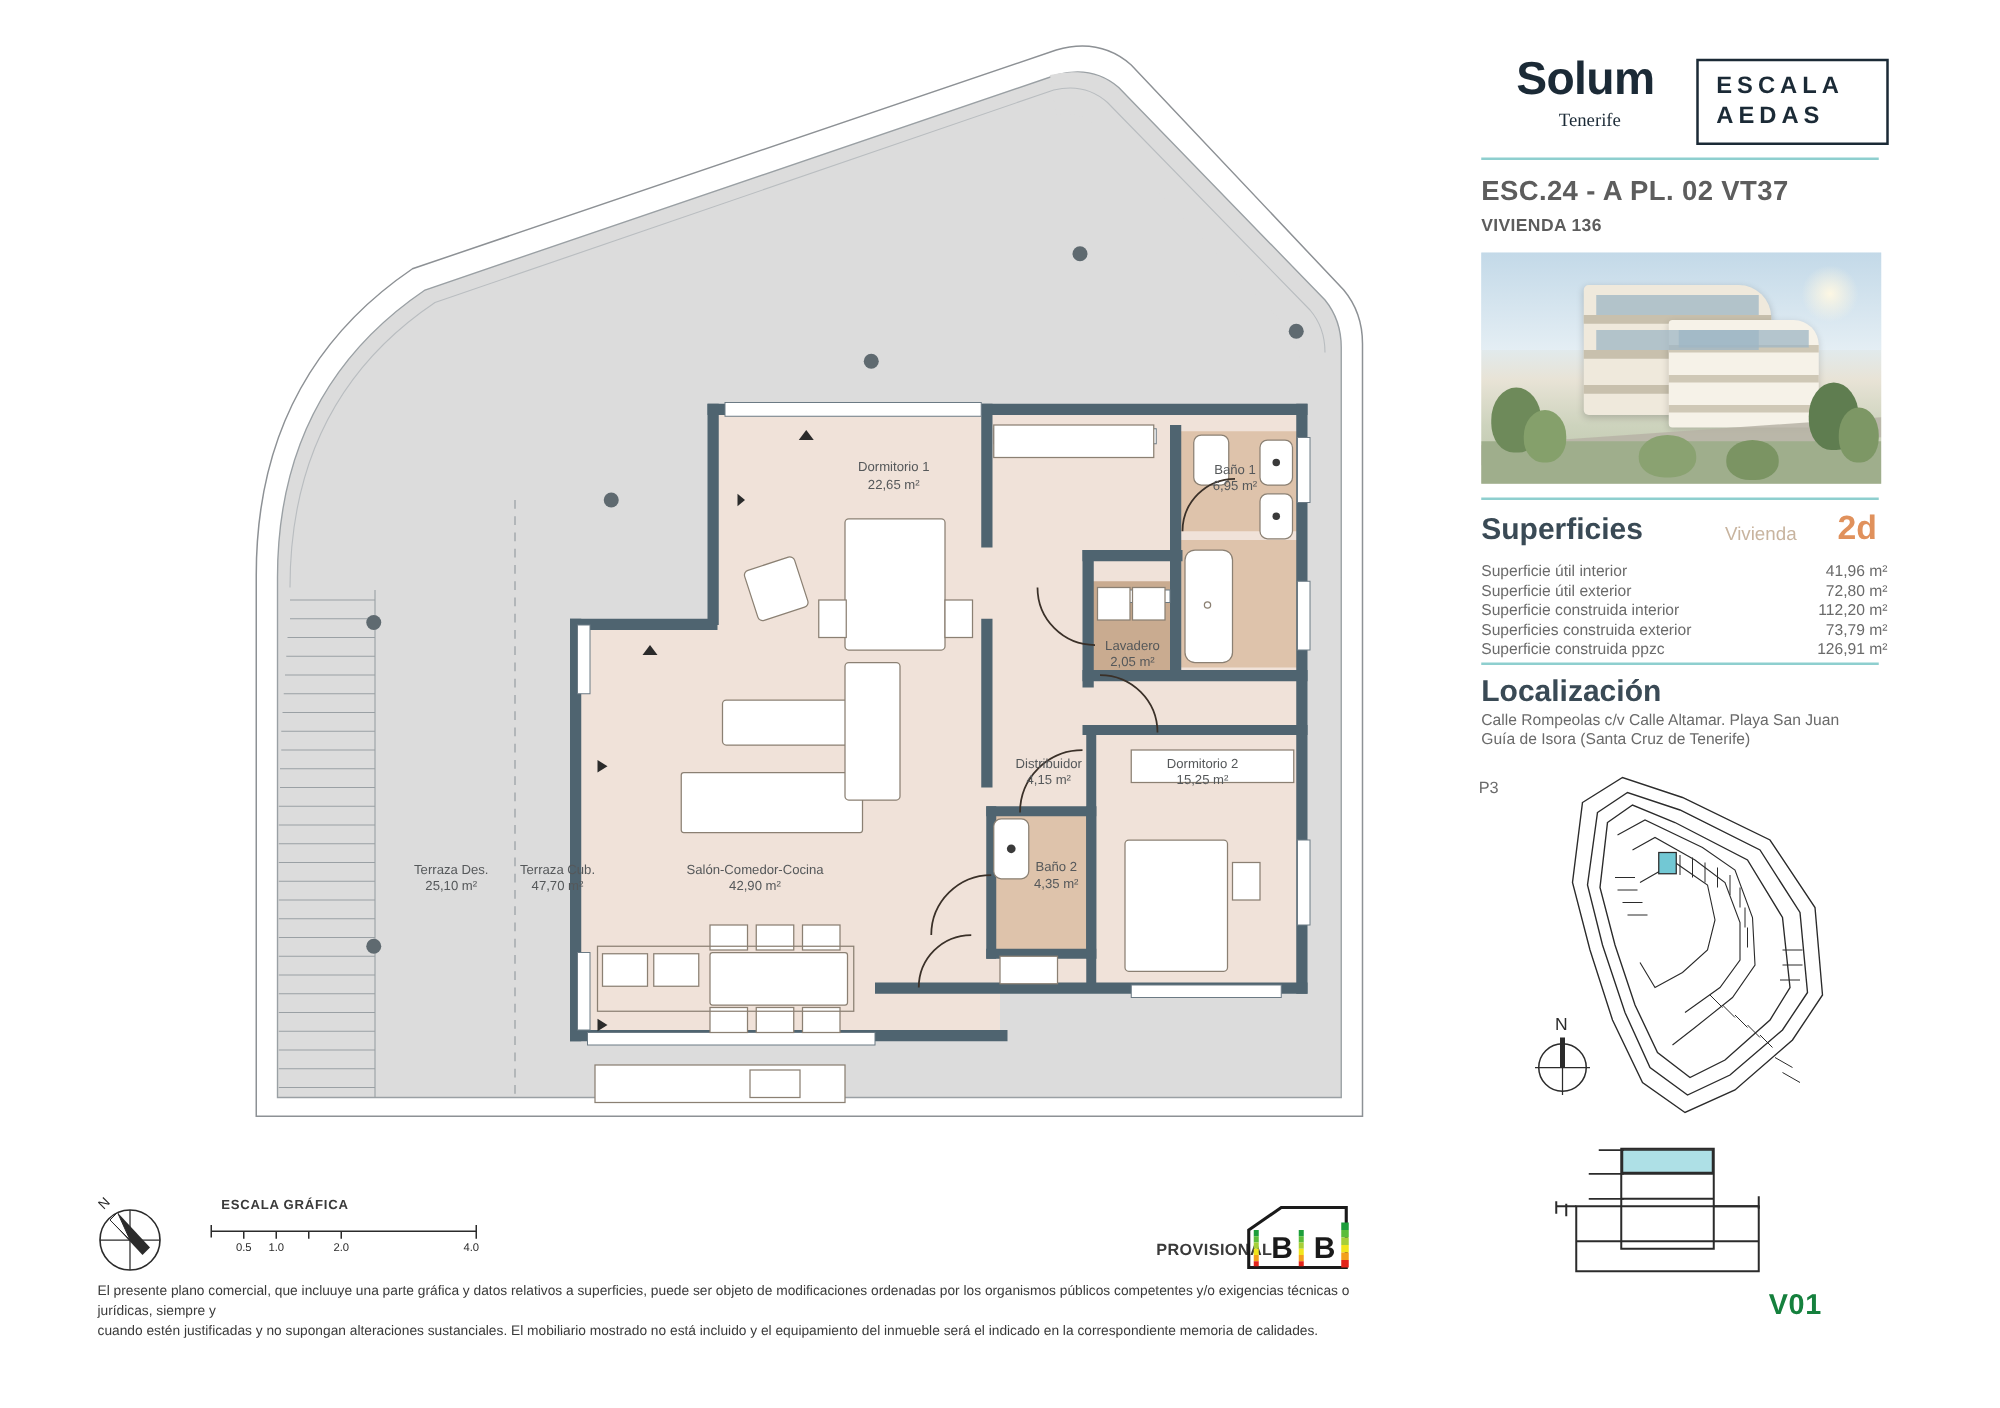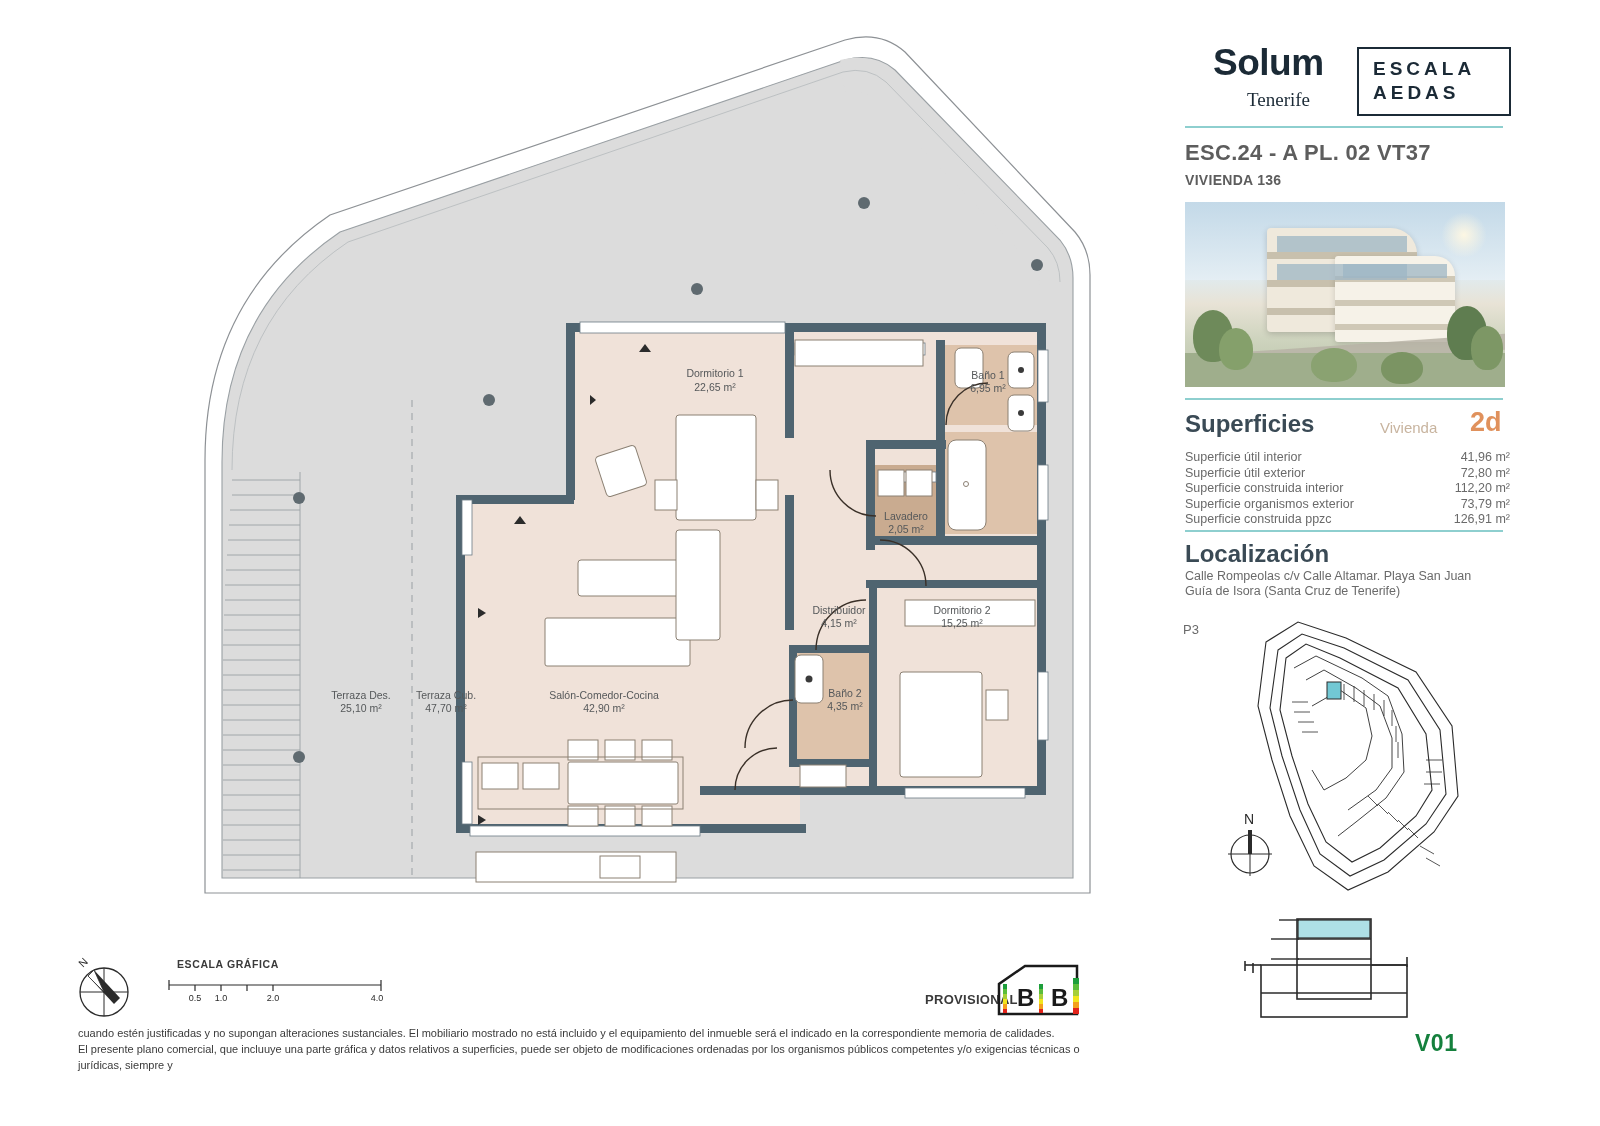--- a/index.html
+++ b/index.html
@@ -12,21 +12,21 @@
     position:relative;
     overflow:hidden;
   }
   .page{position:absolute;inset:0;}
 
   
   .right-panel{position:absolute;left:1175px;top:0;width:425px;height:1126px;}
 
   .brand-row{position:absolute;left:10px;top:42px;width:330px;height:70px;}
   .brand-solum{position:absolute;left:0;top:0;font-size:37px;font-weight:bold;color:#1b2a36;letter-spacing:-0.5px;font-family:"Liberation Sans",sans-serif;margin-left:28px;}
-  .brand-tenerife{position:absolute;left:62px;top:47px;font-size:19px;color:#1b2a36;font-family:"Liberation Serif",serif;}
+  .brand-tenerife{position:absolute;left:62px;top:47px;font-size:15px;color:#1b2a36;font-family:"Liberation Serif",serif;}
   .aedas-box{position:absolute;left:172px;top:5px;width:150px;height:65px;border:2.5px solid #1b2a36;}
   .aedas-l1{position:absolute;left:14px;top:9px;font-size:19px;font-weight:bold;letter-spacing:4px;color:#1b2a36;}
   .aedas-l2{position:absolute;left:14px;top:33px;font-size:19px;font-weight:bold;letter-spacing:4px;color:#1b2a36;}
 
   .hr-teal{position:absolute;background:#8ecfcf;height:2px;}
 
   .code-line{position:absolute;left:10px;top:140px;font-size:22px;font-weight:bold;color:#5d5d5d;letter-spacing:0.3px;}
   .viv-line{position:absolute;left:10px;top:172px;font-size:14px;font-weight:bold;color:#5d5d5d;letter-spacing:0.3px;}
 
   
@@ -359,22 +359,22 @@
         <rect x="78" y="16" width="6" height="6" fill="#1d9e3b"></rect>
         <rect x="78" y="22" width="6" height="6" fill="#5bbd3a"></rect>
         <rect x="78" y="28" width="6" height="6" fill="#a7cf38"></rect>
         <rect x="78" y="34" width="6" height="6" fill="#f2e51c"></rect>
         <rect x="78" y="40" width="6" height="6" fill="#f3a01b"></rect>
         <rect x="78" y="46" width="6" height="6" fill="#e2231a"></rect>
       </g>
     </svg>
 
     <div class="disclaimer">
+      <div>El presente plano comercial, que incluuye una parte gráfica y datos relativos a superficies, puede ser objeto de modificaciones ordenadas por los organismos públicos competentes y/o exigencias técnicas o jurídicas, siempre y</div>
       <div>cuando estén justificadas y no supongan alteraciones sustanciales. El mobiliario mostrado no está incluido y el equipamiento del inmueble será el indicado en la correspondiente memoria de calidades.</div>
-      <div>El presente plano comercial, que incluuye una parte gráfica y datos relativos a superficies, puede ser objeto de modificaciones ordenadas por los organismos públicos competentes y/o exigencias técnicas o jurídicas, siempre y</div>
     </div>
   </div>
 
   <div class="right-panel">
 
     <div class="brand-row">
       <div class="brand-solum">Solum</div>
       <div class="brand-tenerife">Tenerife</div>
       <div class="aedas-box">
         <div class="aedas-l1">ESCALA</div>
@@ -426,21 +426,21 @@
       </div>
       <div class="surf-row">
         <span>Superficie útil exterior</span>
         <span>72,80 m²</span>
       </div>
       <div class="surf-row">
         <span>Superficie construida interior</span>
         <span>112,20 m²</span>
       </div>
       <div class="surf-row">
-        <span>Superficie organismos exterior</span>
+        <span>Superficies construida exterior</span>
         <span>73,79 m²</span>
       </div>
       <div class="surf-row">
         <span>Superficie construida ppzc</span>
         <span>126,91 m²</span>
       </div>
     </div>
 
     <div class="hr-teal" style="left:10px;top:530px;width:318px;"></div>
 

